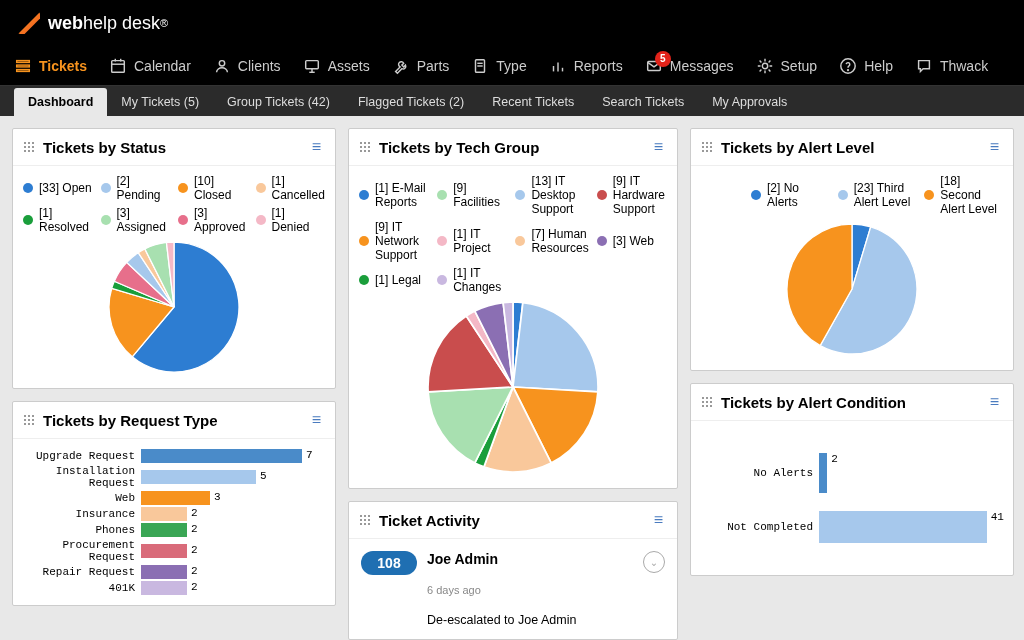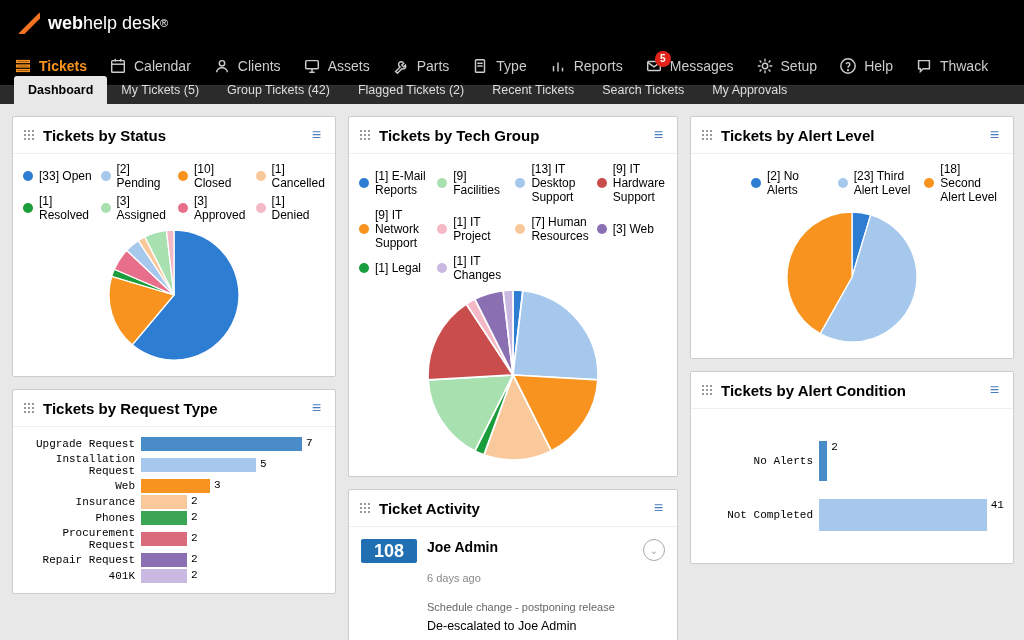--- a/index.html
+++ b/index.html
@@ -7,21 +7,21 @@
 .topbar{background:#000;height:46px;display:flex;align-items:center;padding:0 18px;color:#fff}
 .logo{display:flex;align-items:center;font-size:18px;font-weight:bold}
 .logo-swoosh{width:22px;height:22px;margin-right:8px;background:linear-gradient(135deg,#f7931e,#f15a24);clip-path:polygon(0 100%,100% 0,100% 30%,30% 100%);border-radius:2px}
 .logo .thin{font-weight:300}
 .mainnav{background:#000;height:40px;display:flex;align-items:center;padding:0 14px;gap:22px;color:#ccc;font-size:14px;border-bottom:1px solid #333}
 .mainnav .item{display:flex;align-items:center;gap:7px;cursor:pointer;position:relative}
 .mainnav .item.active{color:#f7931e;font-weight:bold}
 .mainnav svg{width:18px;height:18px;fill:none;stroke:#ccc;stroke-width:1.6}
 .mainnav .item.active svg{stroke:#f7931e}
 .badge{position:absolute;top:-6px;left:10px;background:#e2231a;color:#fff;border-radius:50%;width:16px;height:16px;font-size:10px;display:flex;align-items:center;justify-content:center;font-weight:bold}
-.subnav{background:#2b2b2b;height:18px;display:flex;align-items:flex-end;padding:0 14px;gap:0;color:#ddd;font-size:12.5px}
+.subnav{background:#2b2b2b;height:30px;display:flex;align-items:flex-end;padding:0 14px;gap:0;color:#ddd;font-size:12.5px}
 .subnav .tab{padding:7px 14px;cursor:pointer}
 .subnav .tab.active{background:#e8e8e8;color:#000;font-weight:bold;border-radius:3px 3px 0 0}
 .dash{padding:12px;display:grid;grid-template-columns:324px 330px 324px;gap:12px;align-items:start}
 .card{background:#fff;border:1px solid #ccc;border-radius:2px}
 .card-h{display:flex;align-items:center;padding:9px 10px;border-bottom:1px solid #eee}
 .grip{width:12px;height:12px;margin-right:8px;background-image:radial-gradient(#999 1px,transparent 1px);background-size:4px 4px}
 .card-h h3{font-size:15px;flex:1}
 .menu-ico{cursor:pointer;color:#4a7bbf;font-size:16px;padding:0 4px}
 .card-b{padding:8px 10px}
 .legend{display:grid;grid-template-columns:1fr 1fr 1fr 1fr;gap:4px 8px;font-size:12px;font-family:"Courier New",monospace}
@@ -30,21 +30,21 @@
 .dot{width:10px;height:10px;border-radius:50%;flex-shrink:0}
 .pie-wrap{display:flex;justify-content:center;padding:8px 0}
 svg.pie{width:130px;height:130px}
 svg.pie.big{width:170px;height:170px}
 .hbar-row{display:flex;align-items:center;font-size:11px;margin:2px 0}
 .hbar-lbl{width:118px;text-align:right;padding-right:6px;font-family:"Courier New",monospace}
 .hbar-track{flex:1;position:relative;height:14px}
 .hbar-fill{position:absolute;left:0;top:0;bottom:0}
 .hbar-val{position:absolute;top:0;font-size:11px;padding-left:4px;font-family:"Courier New",monospace}
 .activity{display:flex;gap:10px;padding:4px 2px}
-.act-num{background:#1f6fb2;color:#fff;font-weight:bold;font-size:18px;width:56px;height:24px;display:flex;align-items:center;justify-content:center;border-radius:2px}
+.act-num{background:#1f6fb2;color:#fff;font-weight:bold;font-size:14px;width:56px;height:24px;display:flex;align-items:center;justify-content:center;border-radius:12px}
 .act-body{flex:1;font-size:12px}
 .act-body .who{font-weight:bold;font-size:14px}
 .act-body .when{color:#888;font-size:11px;margin:17px 0}
 .act-body .subj{color:#666;font-size:11px}
 .act-body .msg{margin-top:6px;font-size:12.5px}
 .act-exp{width:22px;height:22px;border:1.5px solid #aaa;border-radius:50%;display:flex;align-items:center;justify-content:center;color:#aaa;font-size:10px;cursor:pointer}
 .col{display:flex;flex-direction:column;gap:12px}
 </style>
 </head>
 <body>
@@ -351,21 +351,20 @@
           <div class="grip"></div>
           <h3>Ticket Activity</h3>
           <div class="menu-ico">≡</div>
         </div>
       <div class="card-b">
         <div class="activity">
           <div class="act-num">108</div>
           <div class="act-body">
             <div class="who">Joe Admin</div>
             <div class="when">6 days ago</div>
-            <div class="subj">Schedule change - postponing release</div>
             <div class="msg">De-escalated to Joe Admin</div>
           </div>
           <div class="act-exp">⌄</div>
         </div>
       </div>
     </div>
   </div>
 
   <div class="col">
     <div class="card">

